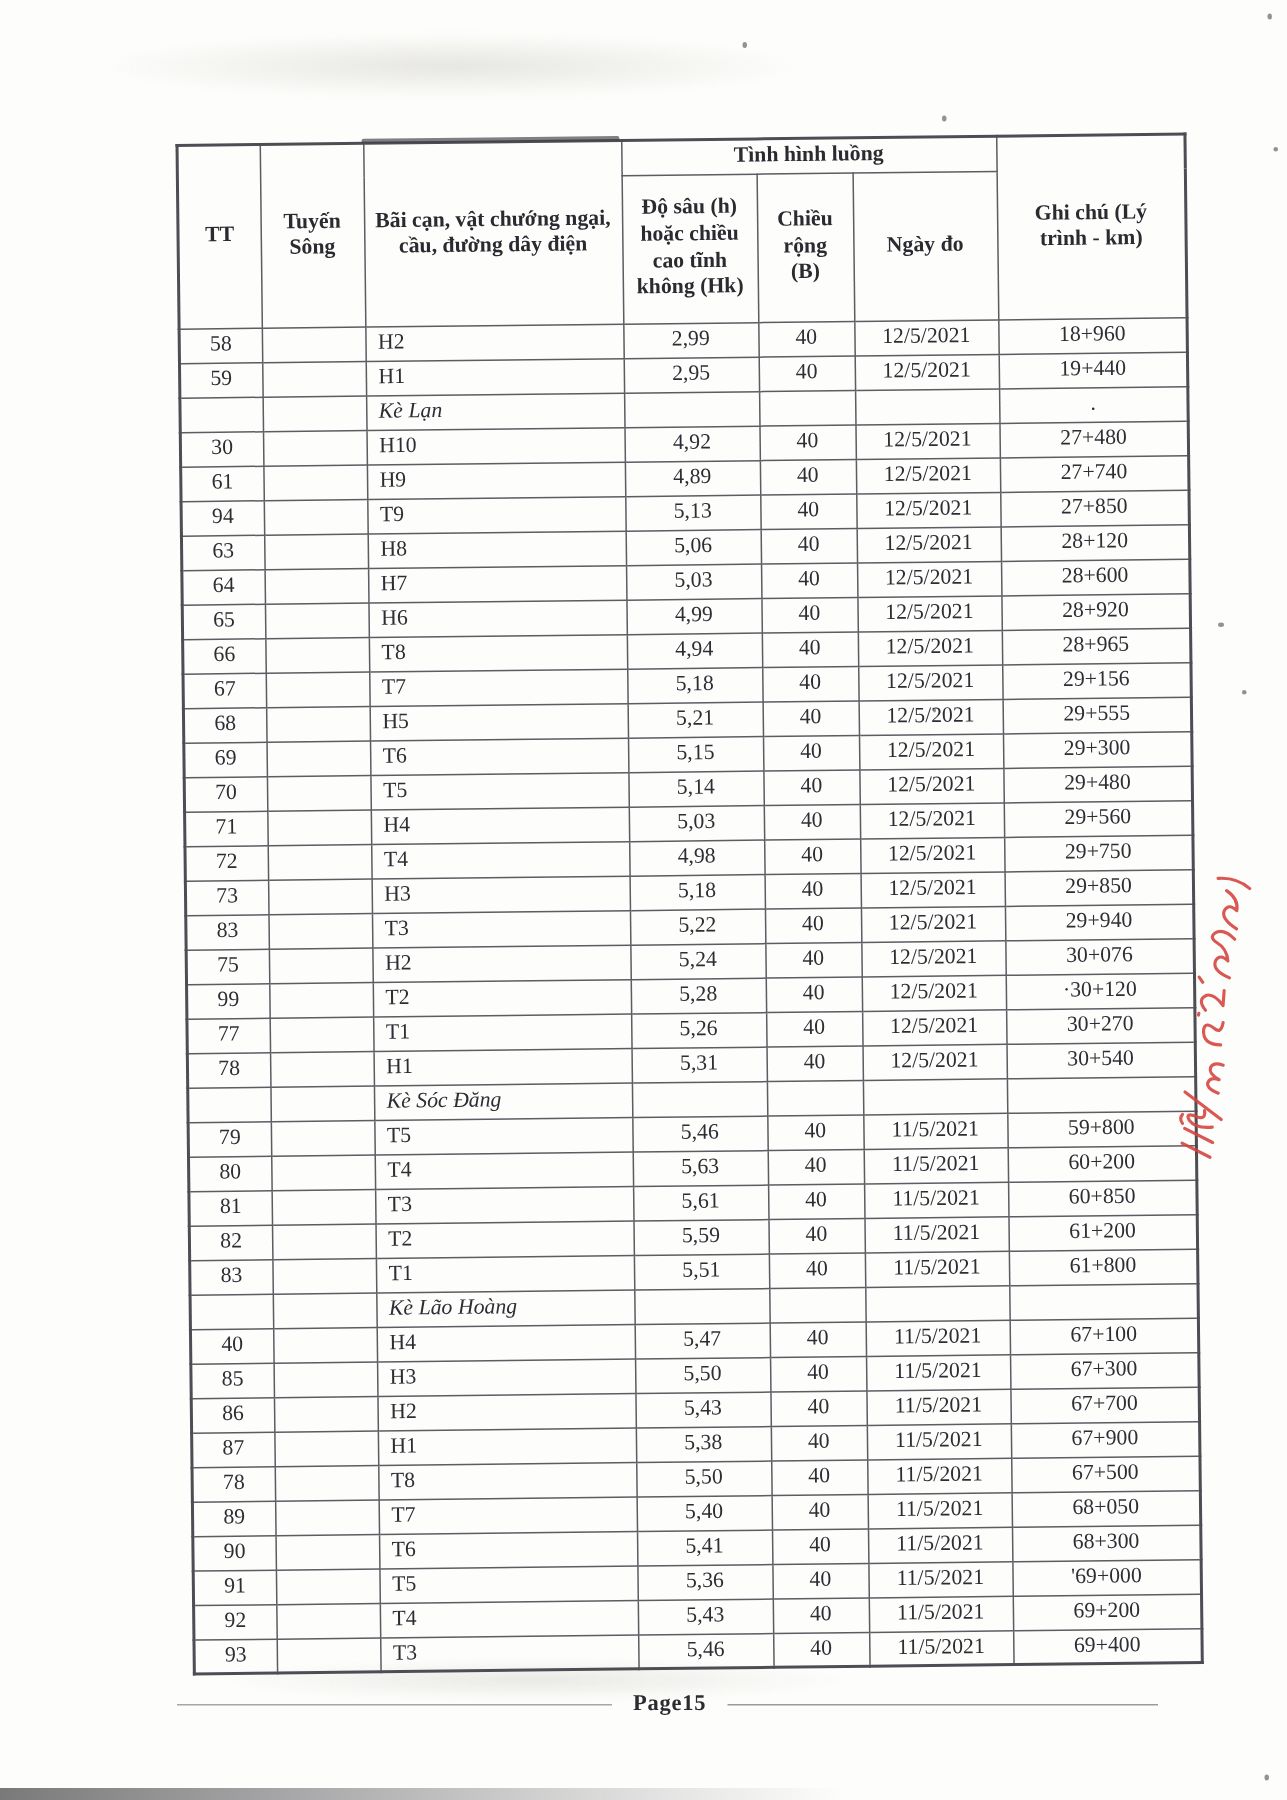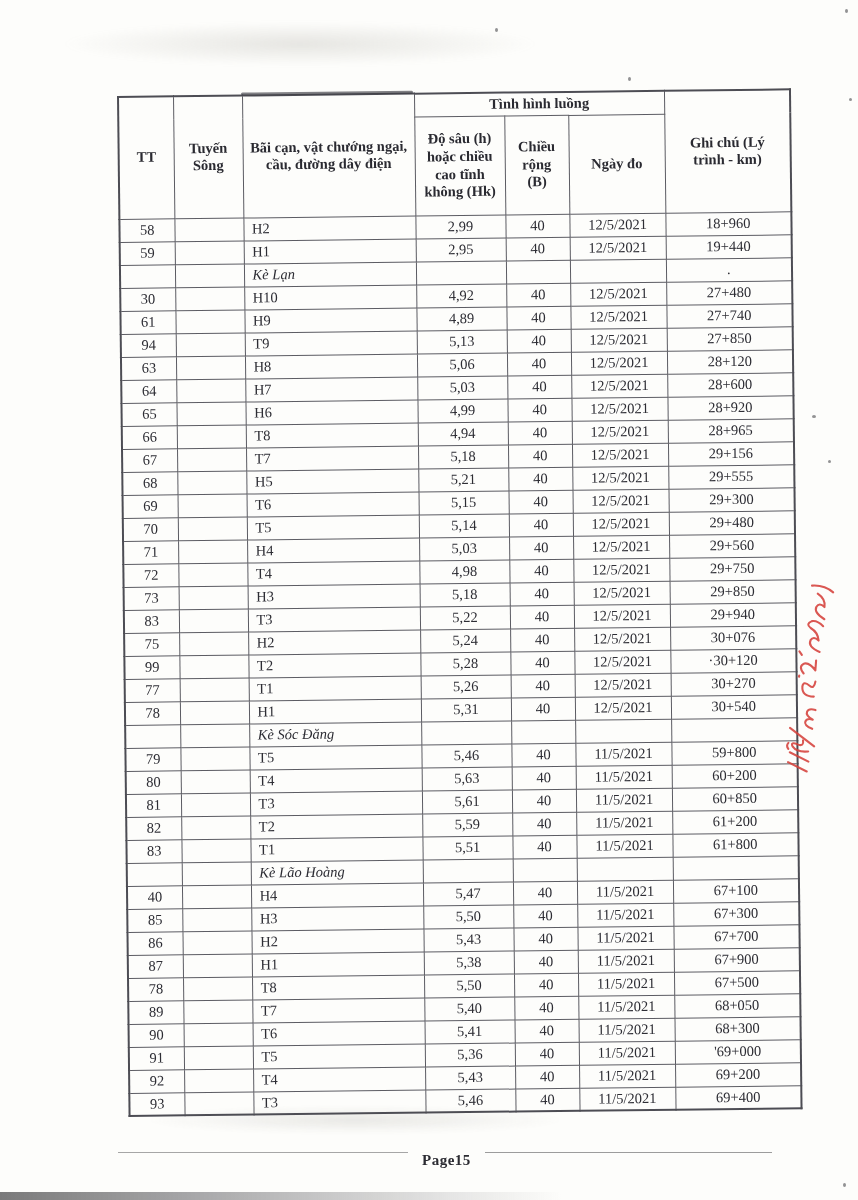--- a/index.html
+++ b/index.html
@@ -38,22 +38,22 @@
   td.c-name { text-align:left; padding-left:8px; }
   tr.section td.c-name { font-style:italic; }
 
   .dark-topline {
     position:absolute; left:124px; top:-2px; width:172px; height:3px;
     background:#3d3d44; opacity:.65; border-radius:2px;
   }
 
   
   .footer {
-    position:absolute; left:118px; top:1152px; width:654px;
-    display:flex; gap:14px;
+    position:absolute; left:118px; top:1128px; width:654px;
+    display:flex; align-items:center; gap:14px;
   }
   .footer .rule { flex:1; height:0; border-top:1px solid #9c9c9c; }
   .footer .rule.dashed { border-top:1px solid #a6a6a6; box-shadow:0 2px 0 -1px #c4c4c0; }
   .footer .pagenum {
     font-weight:bold; font-size:15px; letter-spacing:.5px; color:#2b2b32;
     flex:0 0 auto;
   }
 
   
   .smudge {

